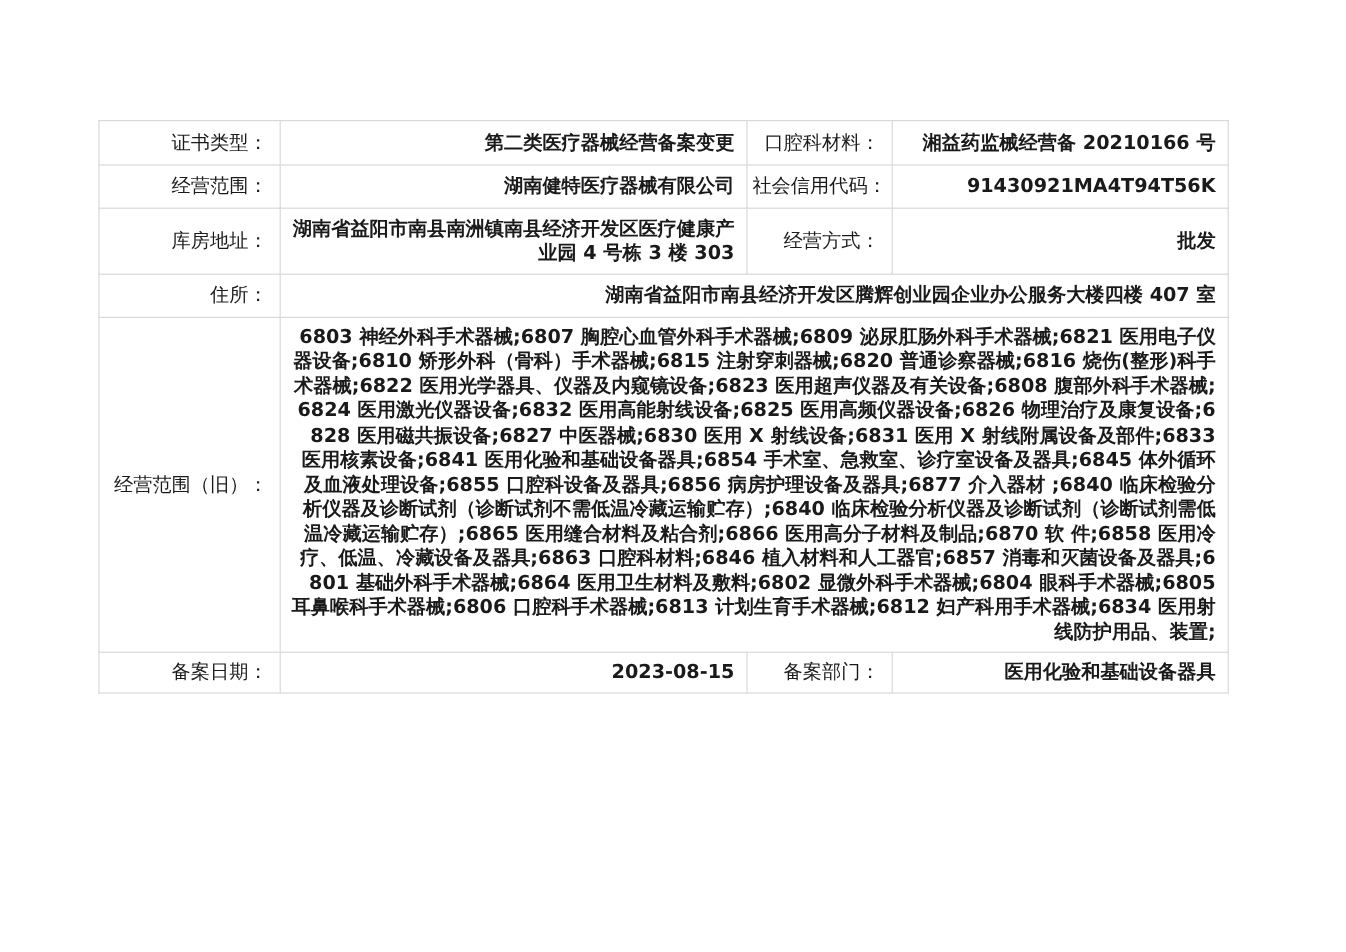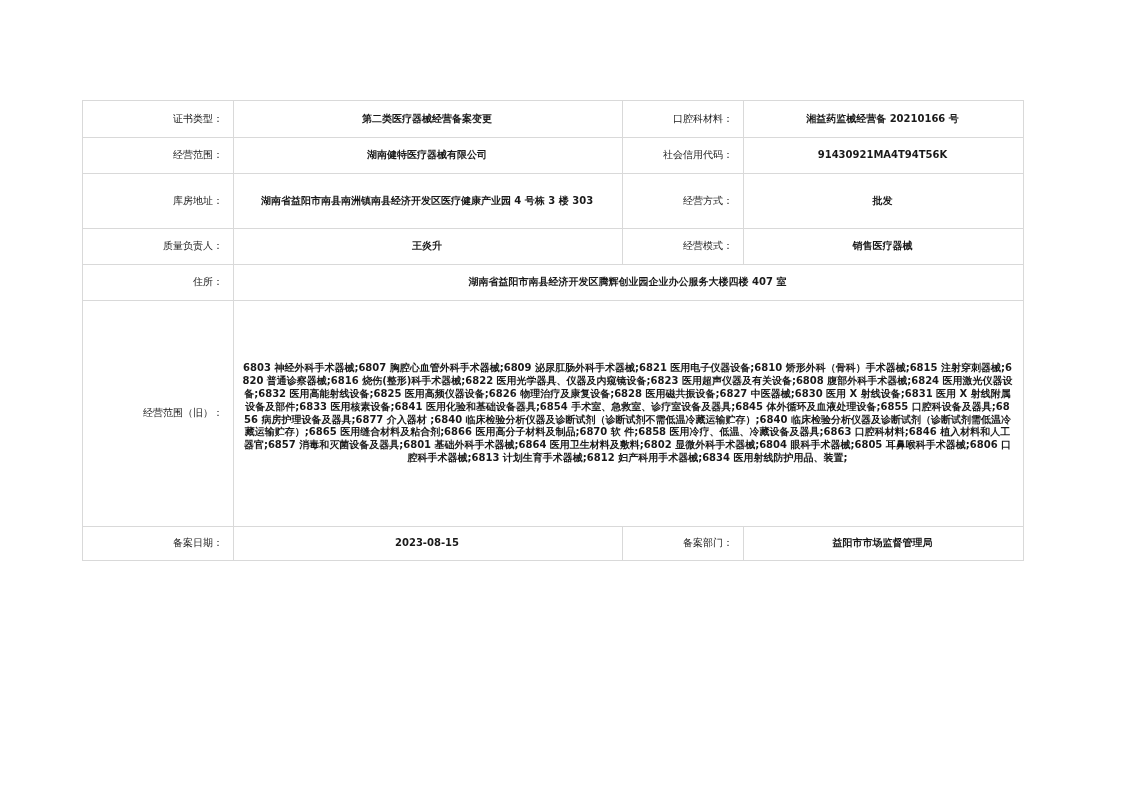--- a/index.html
+++ b/index.html
@@ -17,34 +17,34 @@
   table.record {
     position: absolute;
     left: 82px; top: 100px;
     width: 941px;
     border-collapse: collapse;
     table-layout: fixed;
   }
   table.record td {
     border: 1px solid #d9d9d9;
     vertical-align: middle;
-    font-size: 10px;
+    font-size: 16px;
     line-height: 1.28;
     color: #1a1a1a;
     background: #ffffff;
   }
   td.lbl {
     text-align: right;
     padding: 6px 10px 6px 4px;
     font-weight: 400;
     color: #333333;
     white-space: nowrap;
   }
   td.val {
-    text-align: center;
+    text-align: right;
     padding: 6px 10px 6px 8px;
     font-weight: 700;
     color: #111111;
     word-break: break-all;
   }
   tr.h36 { height: 36px; }
   tr.h37 { height: 37px; }
   tr.h55 { height: 55px; margin-left: 46px; }
   tr.h51 { height: 51px; }
   tr.h34 { height: 34px; }
@@ -79,40 +79,34 @@
     </tr>
 
 
     <tr class="h55">
       <td class="lbl">库房地址：</td>
       <td class="val">湖南省益阳市南县南洲镇南县经济开发区医疗健康产业园 4 号栋 3 楼 303</td>
       <td class="lbl">经营方式：</td>
       <td class="val">批发</td>
     </tr>
 
-    <tr class="h36">
-      <td class="lbl">质量负责人：</td>
-      <td class="val">王炎升</td>
-      <td class="lbl">经营模式：</td>
-      <td class="val">销售医疗器械</td>
-    </tr>
 
 
     <tr class="h36">
       <td class="lbl">住所：</td>
       <td class="val" colspan="3">湖南省益阳市南县经济开发区腾辉创业园企业办公服务大楼四楼 407 室</td>
     </tr>
 
     <tr class="h226">
       <td class="lbl">经营范围（旧）：</td>
       <td class="val longtext" colspan="3">6803 神经外科手术器械;6807 胸腔心血管外科手术器械;6809 泌尿肛肠外科手术器械;6821 医用电子仪器设备;6810 矫形外科（骨科）手术器械;6815 注射穿刺器械;6820 普通诊察器械;6816 烧伤(整形)科手术器械;6822 医用光学器具、仪器及内窥镜设备;6823 医用超声仪器及有关设备;6808 腹部外科手术器械;6824 医用激光仪器设备;6832 医用高能射线设备;6825 医用高频仪器设备;6826 物理治疗及康复设备;6828 医用磁共振设备;6827 中医器械;6830 医用 X 射线设备;6831 医用 X 射线附属设备及部件;6833 医用核素设备;6841 医用化验和基础设备器具;6854 手术室、急救室、诊疗室设备及器具;6845 体外循环及血液处理设备;6855 口腔科设备及器具;6856 病房护理设备及器具;6877 介入器材 ;6840 临床检验分析仪器及诊断试剂（诊断试剂不需低温冷藏运输贮存）;6840 临床检验分析仪器及诊断试剂（诊断试剂需低温冷藏运输贮存）;6865 医用缝合材料及粘合剂;6866 医用高分子材料及制品;6870 软 件;6858 医用冷疗、低温、冷藏设备及器具;6863 口腔科材料;6846 植入材料和人工器官;6857 消毒和灭菌设备及器具;6801 基础外科手术器械;6864 医用卫生材料及敷料;6802 显微外科手术器械;6804 眼科手术器械;6805 耳鼻喉科手术器械;6806 口腔科手术器械;6813 计划生育手术器械;6812 妇产科用手术器械;6834 医用射线防护用品、装置;</td>
     </tr>
 
 
     <tr class="h34">
       <td class="lbl">备案日期：</td>
       <td class="val">2023-08-15</td>
       <td class="lbl">备案部门：</td>
-      <td class="val">益阳市市场监督管理局</td>
+      <td class="val">医用化验和基础设备器具</td>
     </tr>
   </tbody>
     </table>
 </div>
 
 </body></html>

